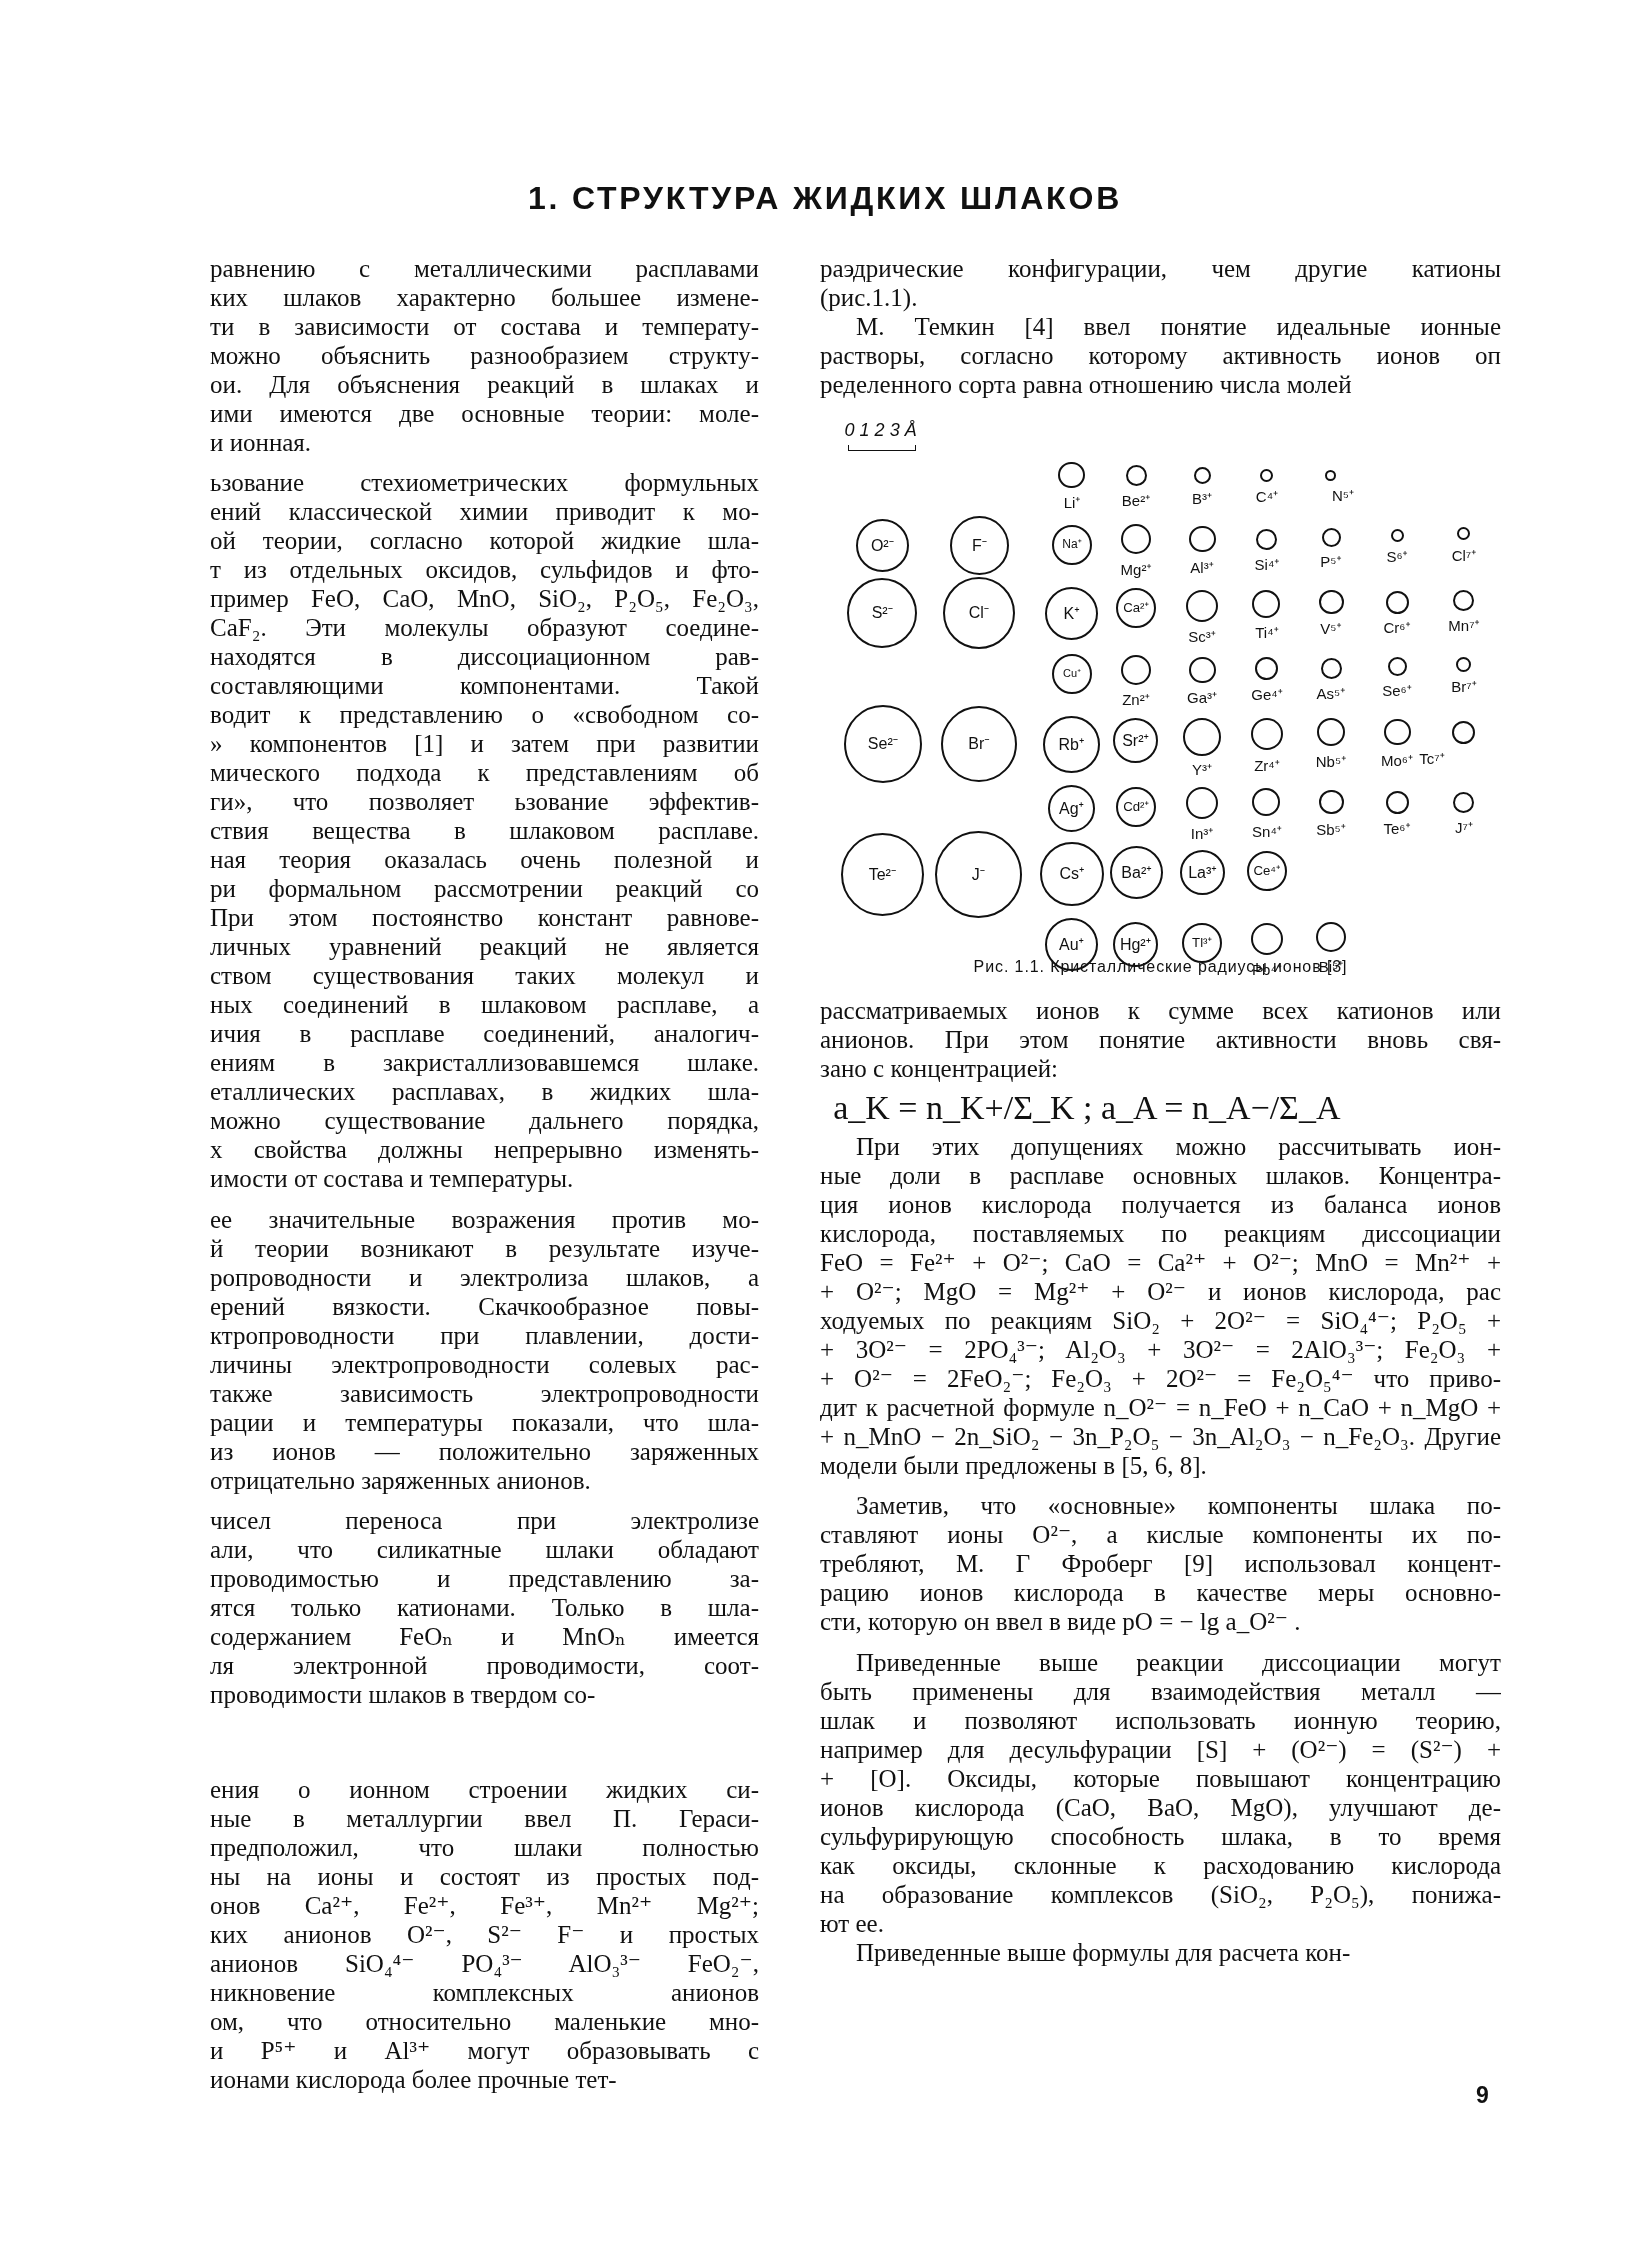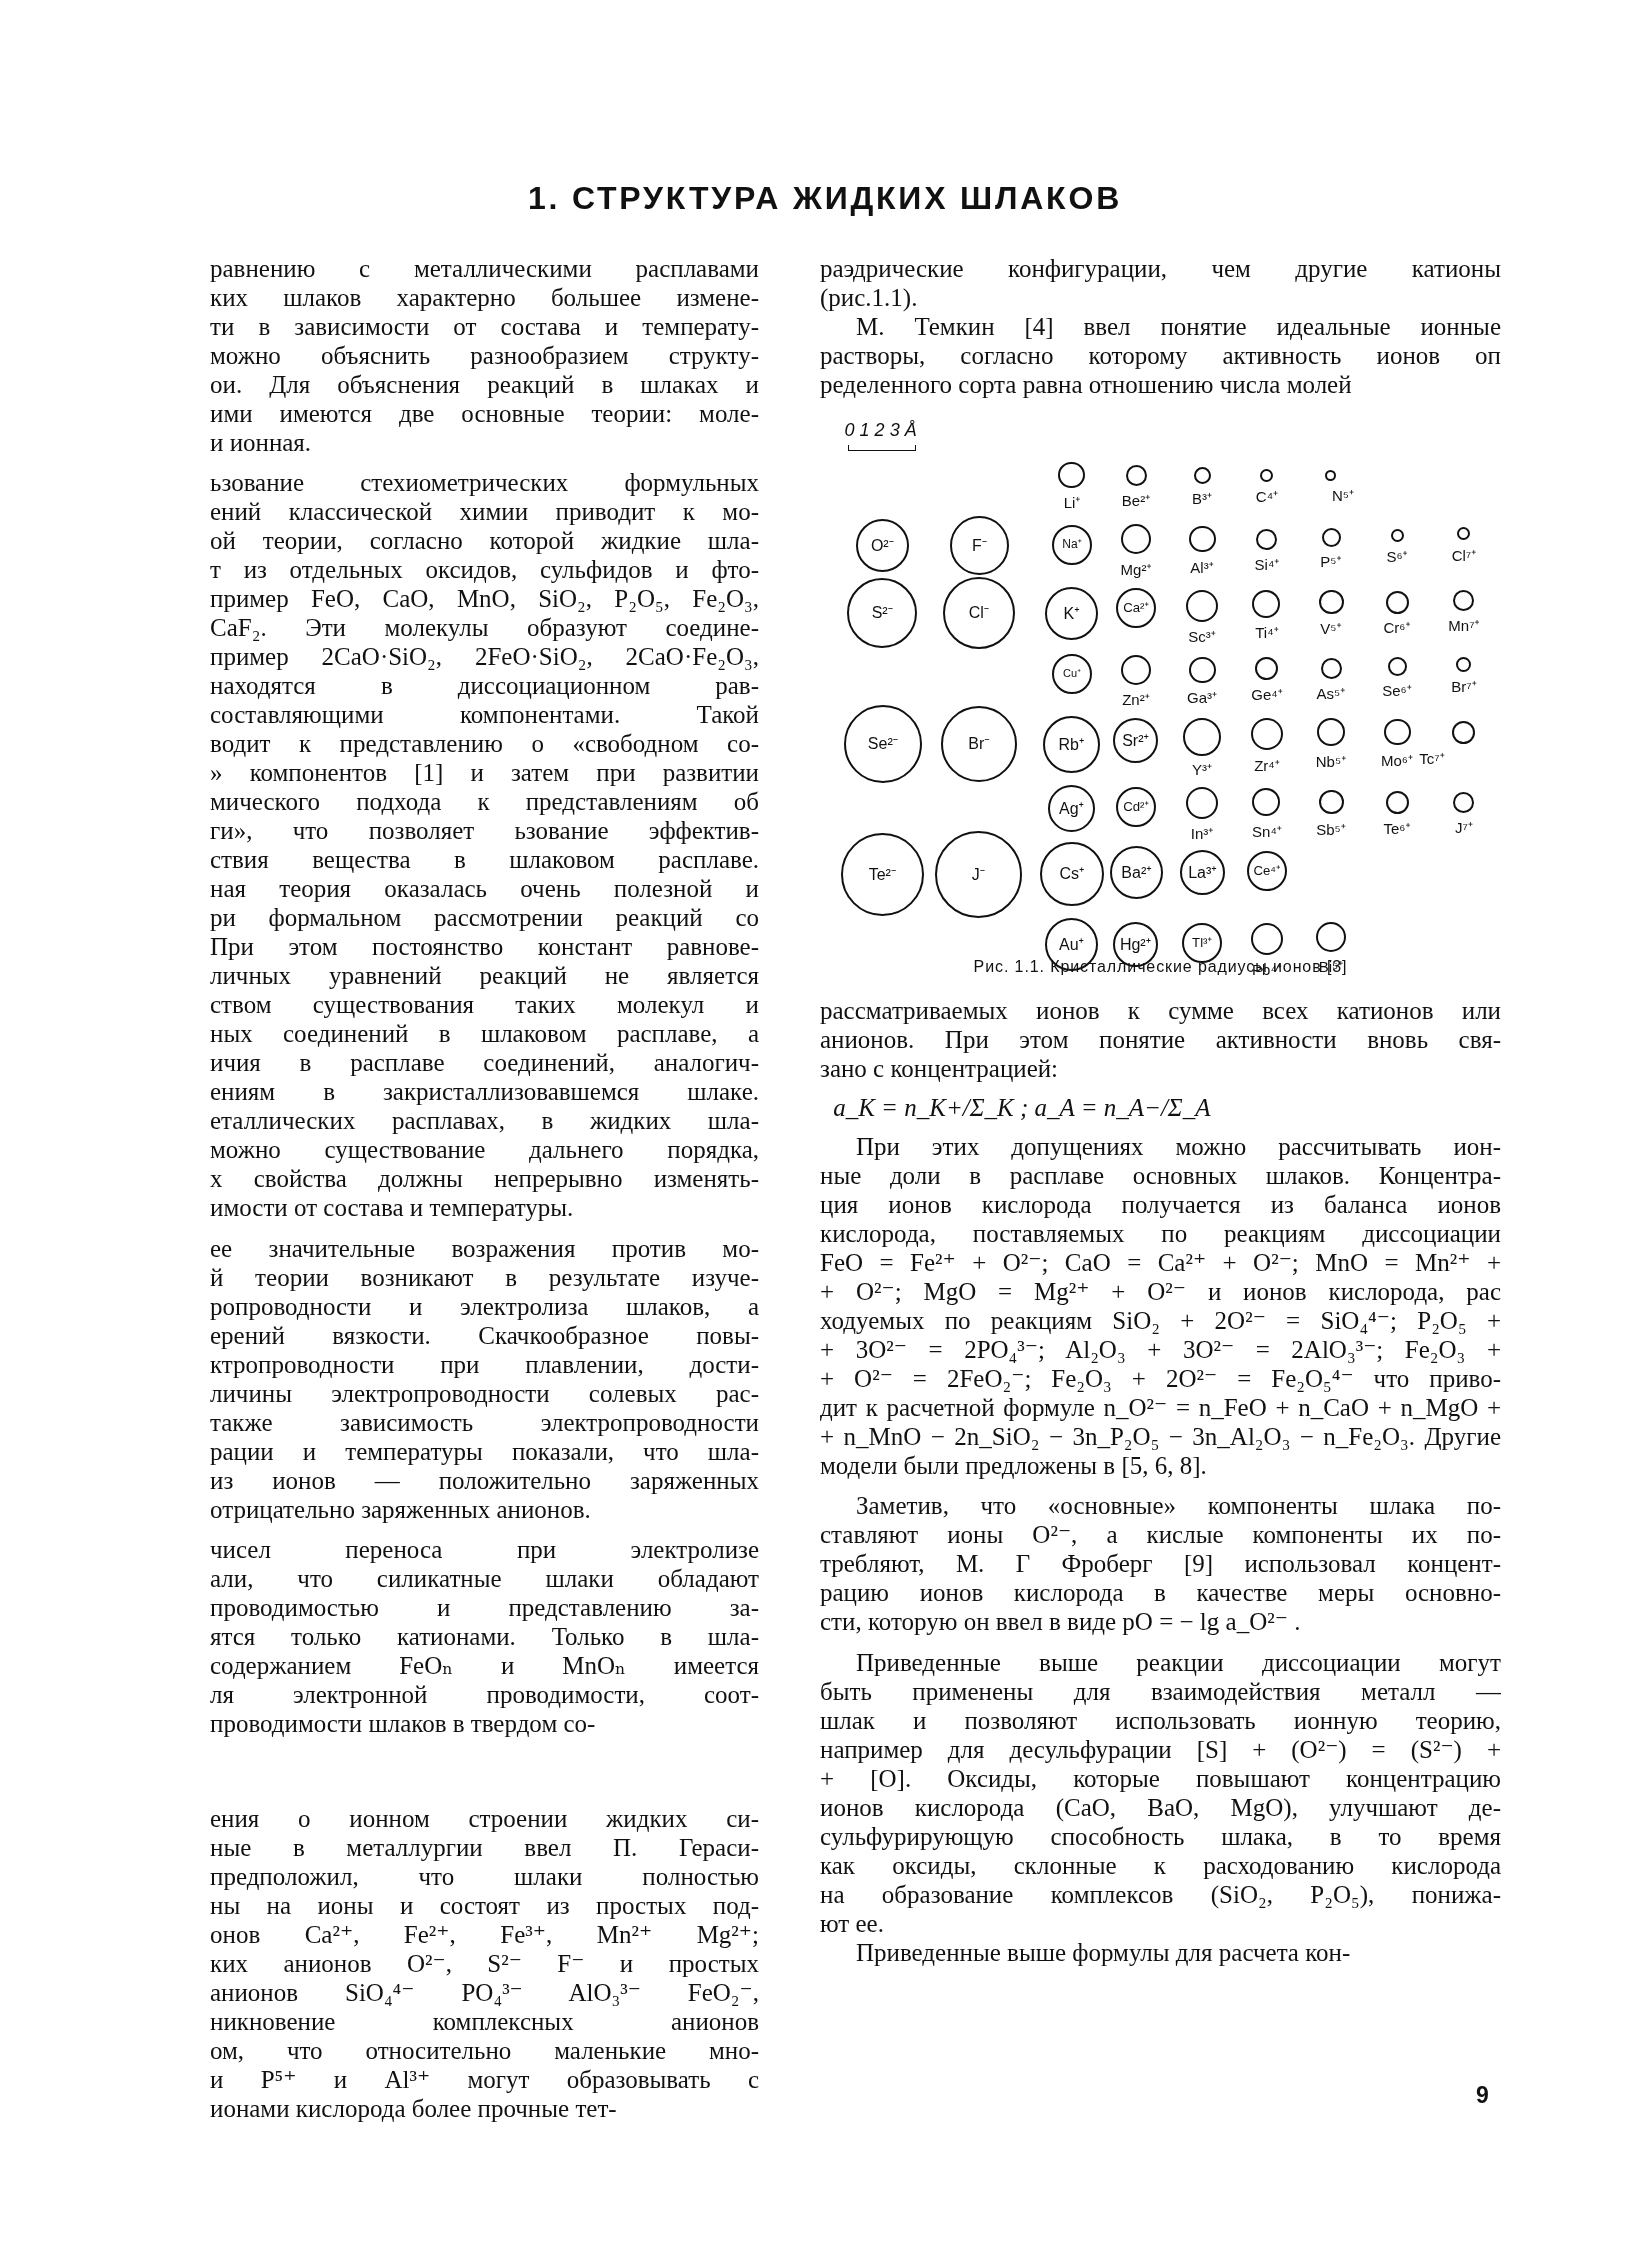--- a/index.html
+++ b/index.html
@@ -6,21 +6,21 @@
   body { width:1650px; height:2254px; position:relative; overflow:hidden; color:#111; font-family:"Liberation Serif", "DejaVu Serif", serif; }
   .title { position:absolute; left:0; width:1650px; top:180px; text-align:center; font-family:"Liberation Sans", sans-serif; font-weight:bold; font-size:32px; letter-spacing:2.8px; }
   .col { position:absolute; font-size:25px; line-height:29px; }
   .col.left { left:210px; width:549px; top:254px; }
   .col.right { left:820px; width:681px; top:254px; }
   .line { white-space:nowrap; text-align:justify; text-align-last:justify; height:29px; overflow:hidden; }
   .line.last { text-align-last:left; }
   .line.indent { padding-left:36px; }
   .gap { height:11.4px; }
   .gap-big { height:66px; }
-  .formula { font-style:italic; font-size:25px; padding-left:13.2px; height:49px; line-height:49px; }
+  .formula { font-size:34px; padding-left:13.2px; height:49px; line-height:49px; }
   .figure { position:relative; width:681px; height:426px; margin-top:9.5px; }
   .ion { position:absolute; border:2.4px solid #111; border-radius:50%; box-sizing:border-box; display:flex; align-items:center; justify-content:center; font-family:"Liberation Sans", sans-serif; font-size:16px; }
   .ion-label { position:absolute; font-family:"Liberation Sans", sans-serif; font-size:15px; white-space:nowrap; transform:translateX(-50%); }
   .scale { position:absolute; left:24.6px; top:7.6px; font-family:"Liberation Sans", sans-serif; font-style:italic; font-size:18px; }
   .scale-bar { position:absolute; left:28px; top:36px; width:66px; height:5.7px; border-bottom:1.9px solid #111; border-left:0.9px solid #111; border-right:0.9px solid #111; }
   .caption { font-family:"Liberation Sans", sans-serif; font-size:16px; text-align:center; letter-spacing:0.9px; margin:3.8px 0 17px 0; height:26.5px; }
   .page-num { position:absolute; left:1476px; top:2082px; font-family:"Liberation Sans", sans-serif; font-weight:bold; font-size:23px; }
 </style>
 </head>
 <body>
@@ -38,21 +38,20 @@
       <div class="line last">и ионная.</div>
     </div>
   <div class="gap"></div>
   <div>
       <div class="line">ьзование стехиометрических формульных</div>
       <div class="line">ений классической химии приводит к мо-</div>
       <div class="line">ой теории, согласно которой жидкие шла-</div>
       <div class="line">т из отдельных оксидов, сульфидов и фто-</div>
       <div class="line">пример FeO, CaO, MnO, SiO₂, P₂O₅, Fe₂O₃,</div>
       <div class="line">CaF₂. Эти молекулы образуют соедине-</div>
-      <div class="line">пример 2CaO·SiO₂, 2FeO·SiO₂, 2CaO·Fe₂O₃,</div>
       <div class="line">находятся в диссоциационном рав-</div>
       <div class="line">составляющими компонентами. Такой</div>
       <div class="line">водит к представлению о «свободном со-</div>
       <div class="line">» компонентов [1] и затем при развитии</div>
       <div class="line">мического подхода к представлениям об</div>
       <div class="line">ги», что позволяет ьзование эффектив-</div>
       <div class="line">ствия вещества в шлаковом расплаве.</div>
       <div class="line">ная теория оказалась очень полезной и</div>
       <div class="line">ри формальном рассмотрении реакций со</div>
       <div class="line">При этом постоянство констант равнове-</div>

